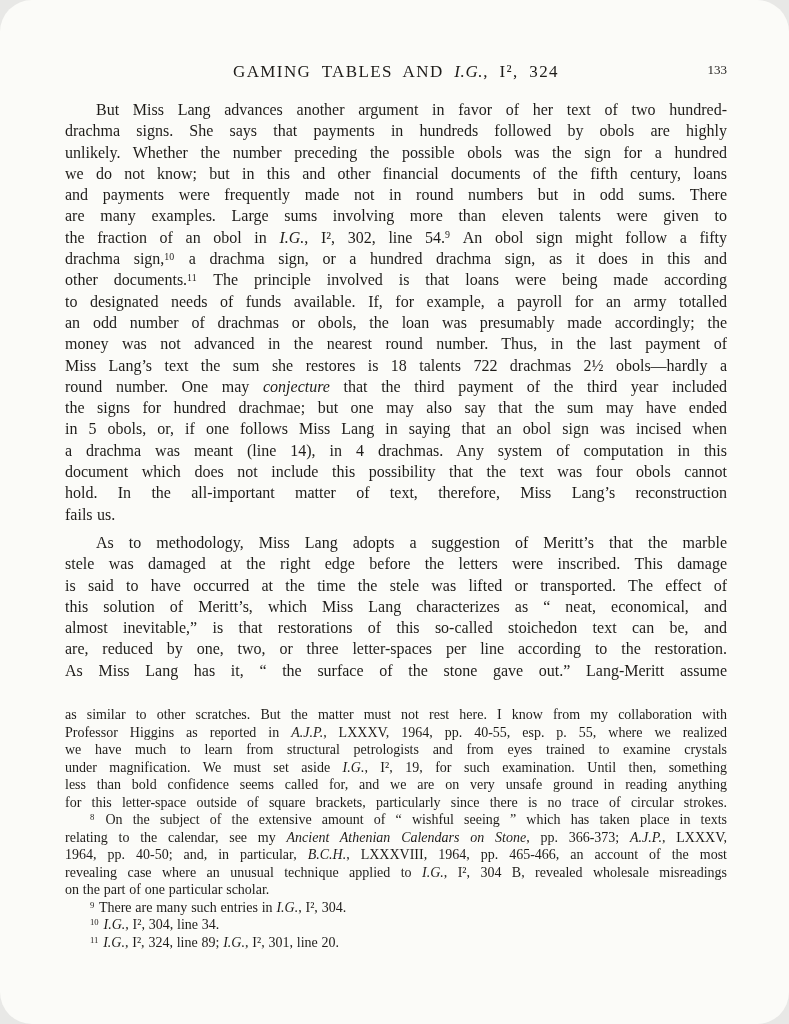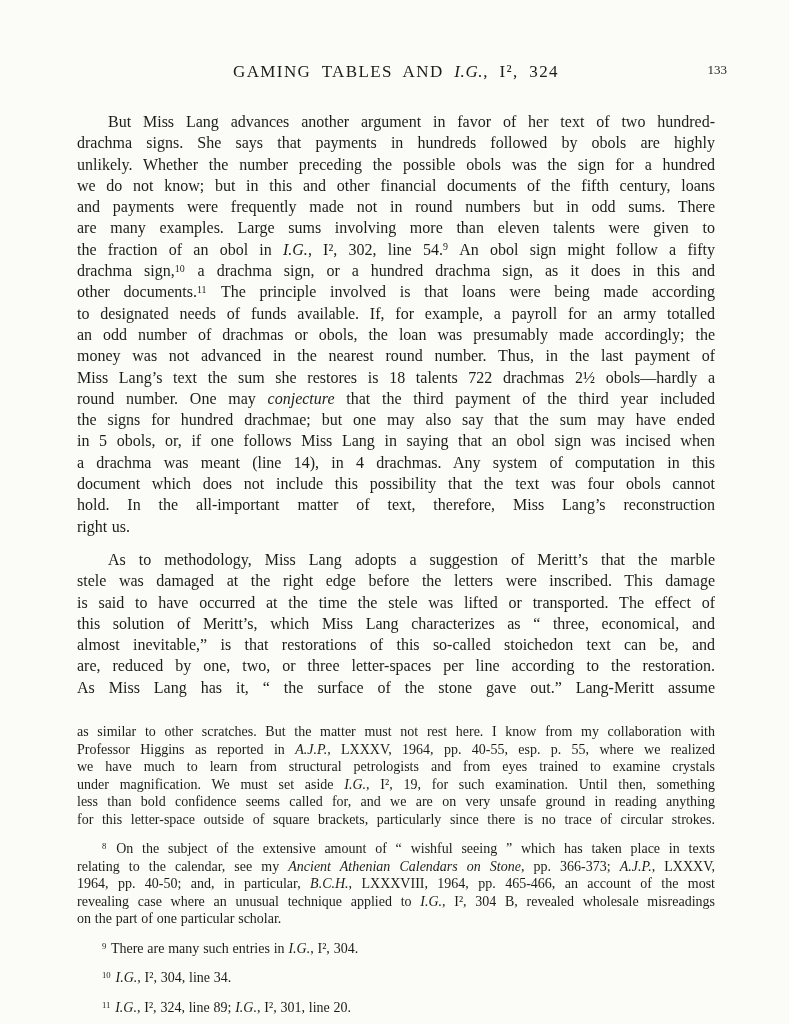--- a/index.html
+++ b/index.html
@@ -4,38 +4,39 @@
 <style>
   html,body { margin:0; padding:0; background:#e8e8e6; }
   .page {
     position:relative;
     width:789px; height:1024px;
     margin:0 auto;
     background:#fbfbf8;
     color:#1e1c19;
     font-family:"Liberation Serif","DejaVu Serif",serif;
     overflow:hidden;
+    border-radius:32px;
   }
   .header {
     position:absolute; top:62px; left:65px; width:662px; height:22px;
   }
   .running-title {
     position:absolute; left:0; right:0; text-align:center;
     font-size:17px; letter-spacing:1.4px; word-spacing:5px;
     white-space:nowrap;
   }
   .running-title i { letter-spacing:0.6px; }
   .page-number {
     position:absolute; right:0; top:0;
     font-size:13px;
   }
   .content {
     position:absolute; top:99px; left:65px; width:662px;
   }
-  .para { margin:12px; }
+  .para { margin:0; }
   .body-text .para + .para { margin-top:7px; }
   .line {
     height:21.3px; line-height:21.3px;
     font-size:16px;
     white-space:nowrap;
     overflow:hidden;
     text-align:justify;
     text-align-last:justify;
     word-spacing:0.5px;
   }
@@ -81,27 +82,27 @@
           <div class="line">to designated needs of funds available.  If, for example, a payroll for an army totalled</div>
           <div class="line">an odd number of drachmas or obols, the loan was presumably made accordingly; the</div>
           <div class="line">money was not advanced in the nearest round number.  Thus, in the last payment of</div>
           <div class="line">Miss Lang’s text the sum she restores is 18 talents 722 drachmas 2½ obols—hardly a</div>
           <div class="line">round number.  One may <i>conjecture</i> that the third payment of the third year included</div>
           <div class="line">the signs for hundred drachmae; but one may also say that the sum may have ended</div>
           <div class="line">in 5 obols, or, if one follows Miss Lang in saying that an obol sign was incised when</div>
           <div class="line">a drachma was meant (line 14), in 4 drachmas.  Any system of computation in this</div>
           <div class="line">document which does not include this possibility that the text was four obols cannot</div>
           <div class="line">hold.  In the all-important matter of text, therefore, Miss Lang’s reconstruction</div>
-          <div class="line last">right us.</div>
+          <div class="line last">fails us.</div>
         </div>
         <div class="para">
           <div class="line indent">As to methodology, Miss Lang adopts a suggestion of Meritt’s that the marble</div>
           <div class="line">stele was damaged at the right edge before the letters were inscribed.  This damage</div>
           <div class="line">is said to have occurred at the time the stele was lifted or transported.  The effect of</div>
-          <div class="line">this solution of Meritt’s, which Miss Lang characterizes as “ three, economical, and</div>
+          <div class="line">this solution of Meritt’s, which Miss Lang characterizes as “ neat, economical, and</div>
           <div class="line">almost inevitable,” is that restorations of this so-called stoichedon text can be, and</div>
           <div class="line">are, reduced by one, two, or three letter-spaces per line according to the restoration.</div>
           <div class="line">As Miss Lang has it, “ the surface of the stone gave out.”  Lang-Meritt assume</div>
         </div>
       </div>
     <div class="footnotes">
         <div class="para">
           <div class="line">as similar to other scratches.  But the matter must not rest here.  I know from my collaboration with</div>
           <div class="line">Professor Higgins as reported in <i>A.J.P.</i>, LXXXV, 1964, pp. 40-55, esp. p. 55, where we realized</div>
           <div class="line">we have much to learn from structural petrologists and from eyes trained to examine crystals</div>

